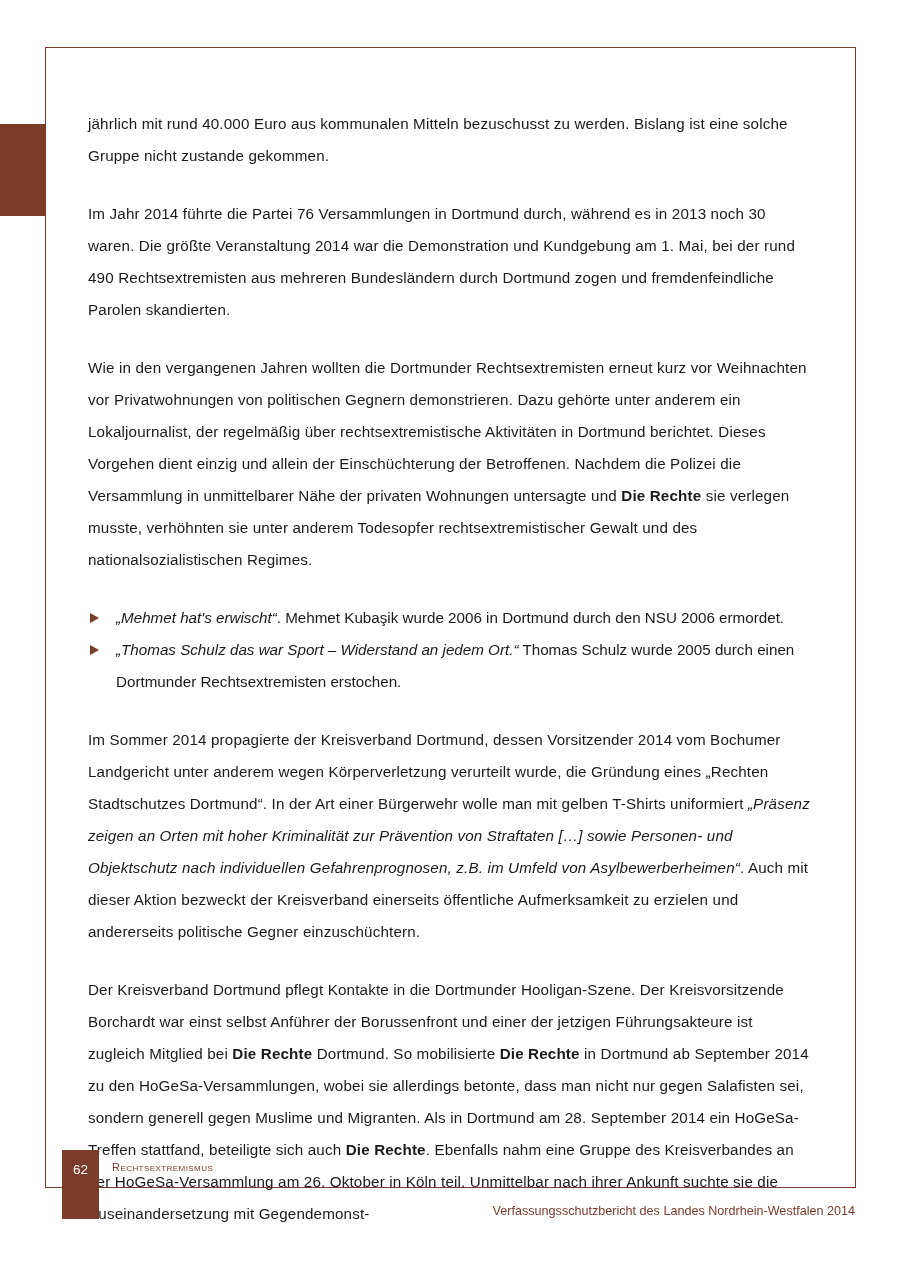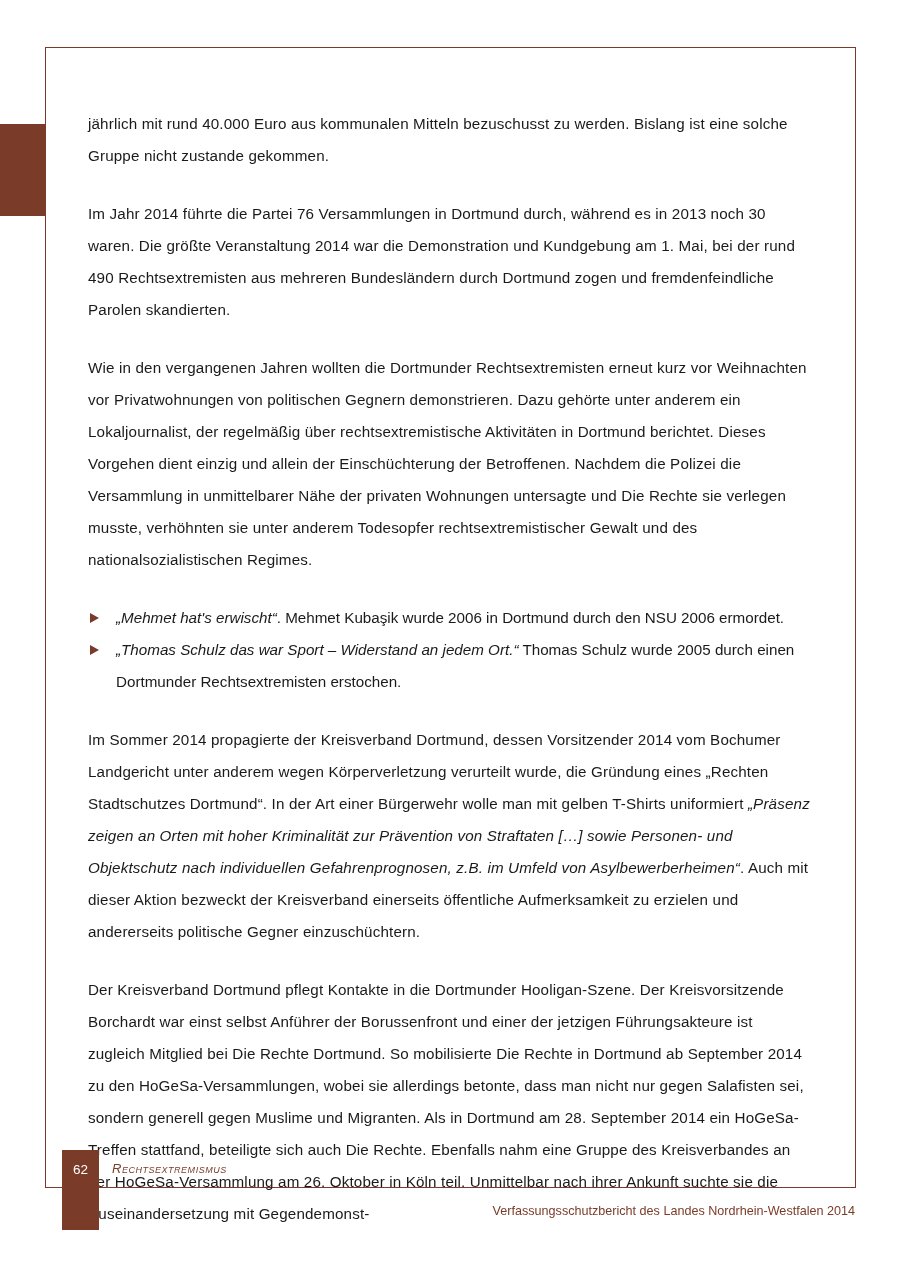--- a/index.html
+++ b/index.html
@@ -52,21 +52,21 @@
   p.para {
     margin: 0 8px 26px 0;
     font-size: 15.2px;
     line-height: 32px;
     text-align: left;
     color: #1a1a1a;
     letter-spacing: 0.01em;
   }
   p.para:last-child { margin-bottom: 0; }
 
-  b.bold { font-weight: normal; }
+  b.bold { font-weight: bold; }
   i.ital { font-style: italic; }
 
   
   ul.bullets {
     list-style: none;
     margin: 18px 0 26px 0;
     padding: 0;
   }
   ul.bullets li {
     position: relative;
@@ -84,44 +84,43 @@
     height: 0;
     border-left: 9px solid #7a3b28;
     border-top: 5.5px solid transparent;
     border-bottom: 5.5px solid transparent;
   }
   #page-number-block {
     position: absolute;
     left: 62px;
     top: 1150px;
     width: 37px;
-    height: 80px;
+    height: 69px;
     background: #7a3b28;
     color: #ffffff;
     font-size: 13.5px;
     line-height: 1;
     text-align: center;
   }
   #page-number-block span {
     position: absolute;
     left: 0;
     top: 13px;
     width: 100%;
     display: block;
   }
   #section-label {
     position: absolute;
     left: 112px;
     top: 1161px;
-    font-size: 13px;
+    font-size: 11px;
     font-variant: small-caps;
     letter-spacing: 0.04em;
     color: #7a3b28;
     white-space: nowrap;
-    font-style: italic;
   }
   #report-footer {
     position: absolute;
     right: 45px;
     top: 1204px;
     font-size: 12.6px;
     color: #7a3b28;
     white-space: nowrap;
     text-align: left;
   }

